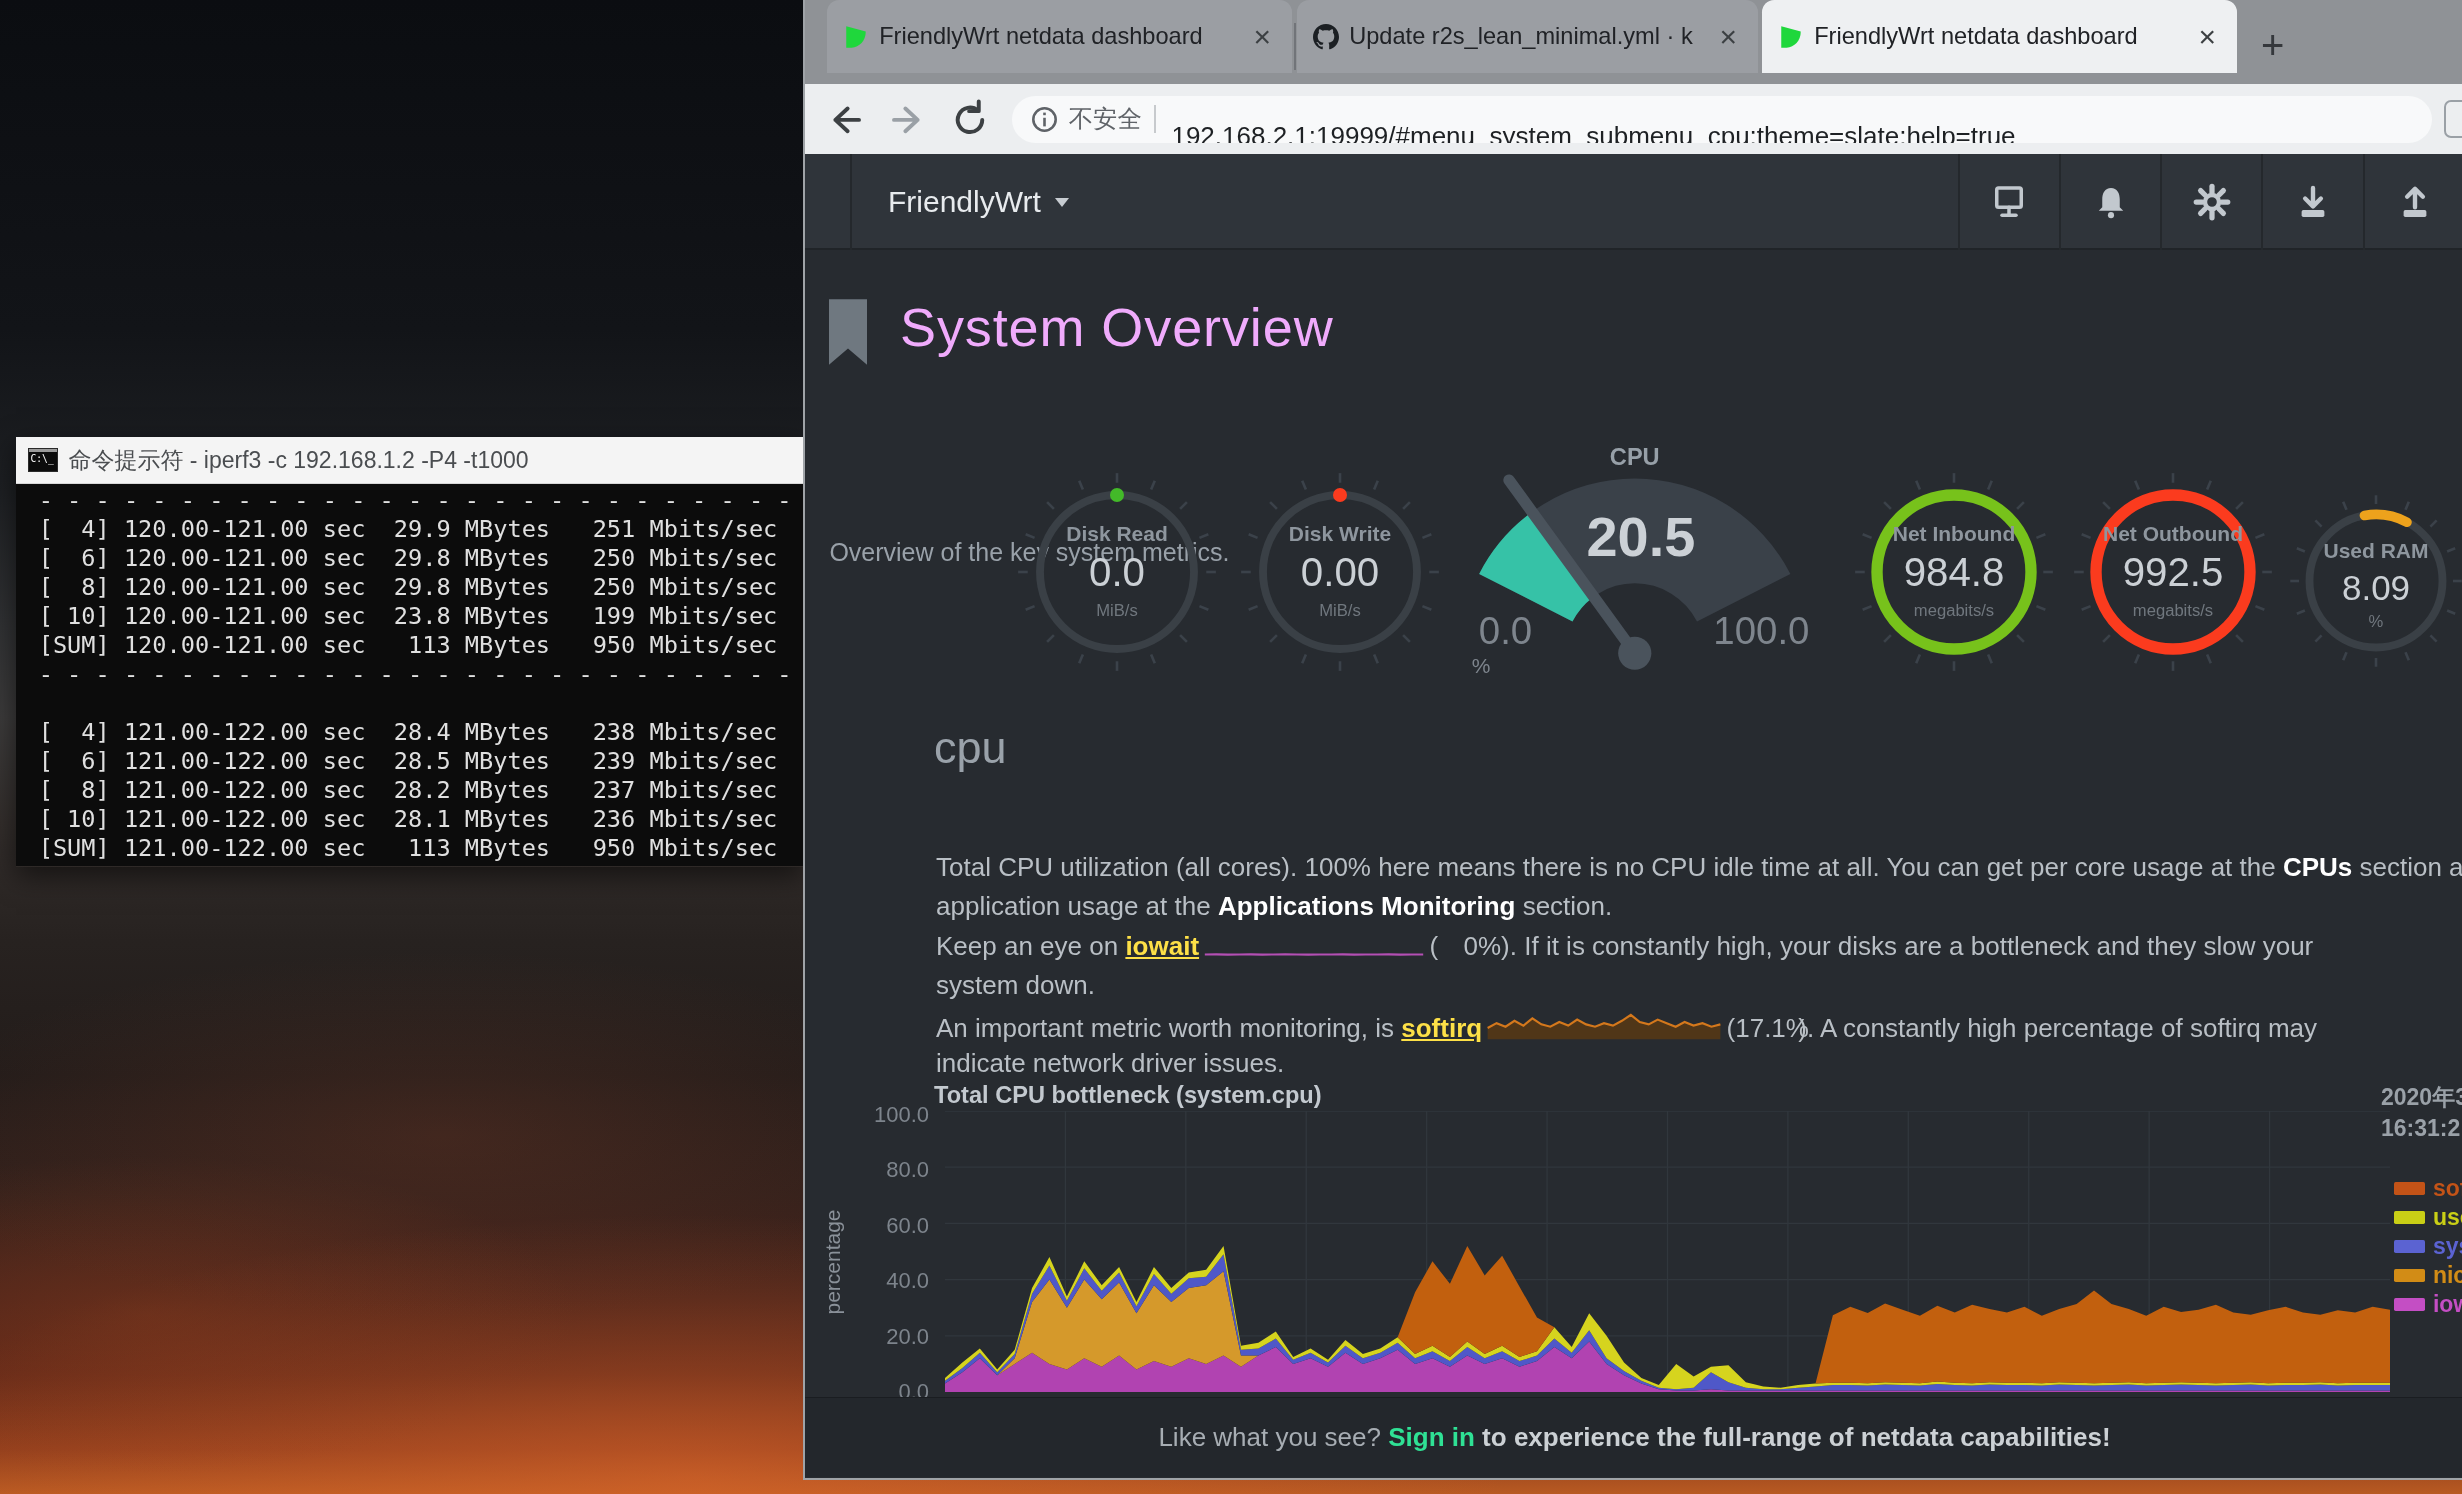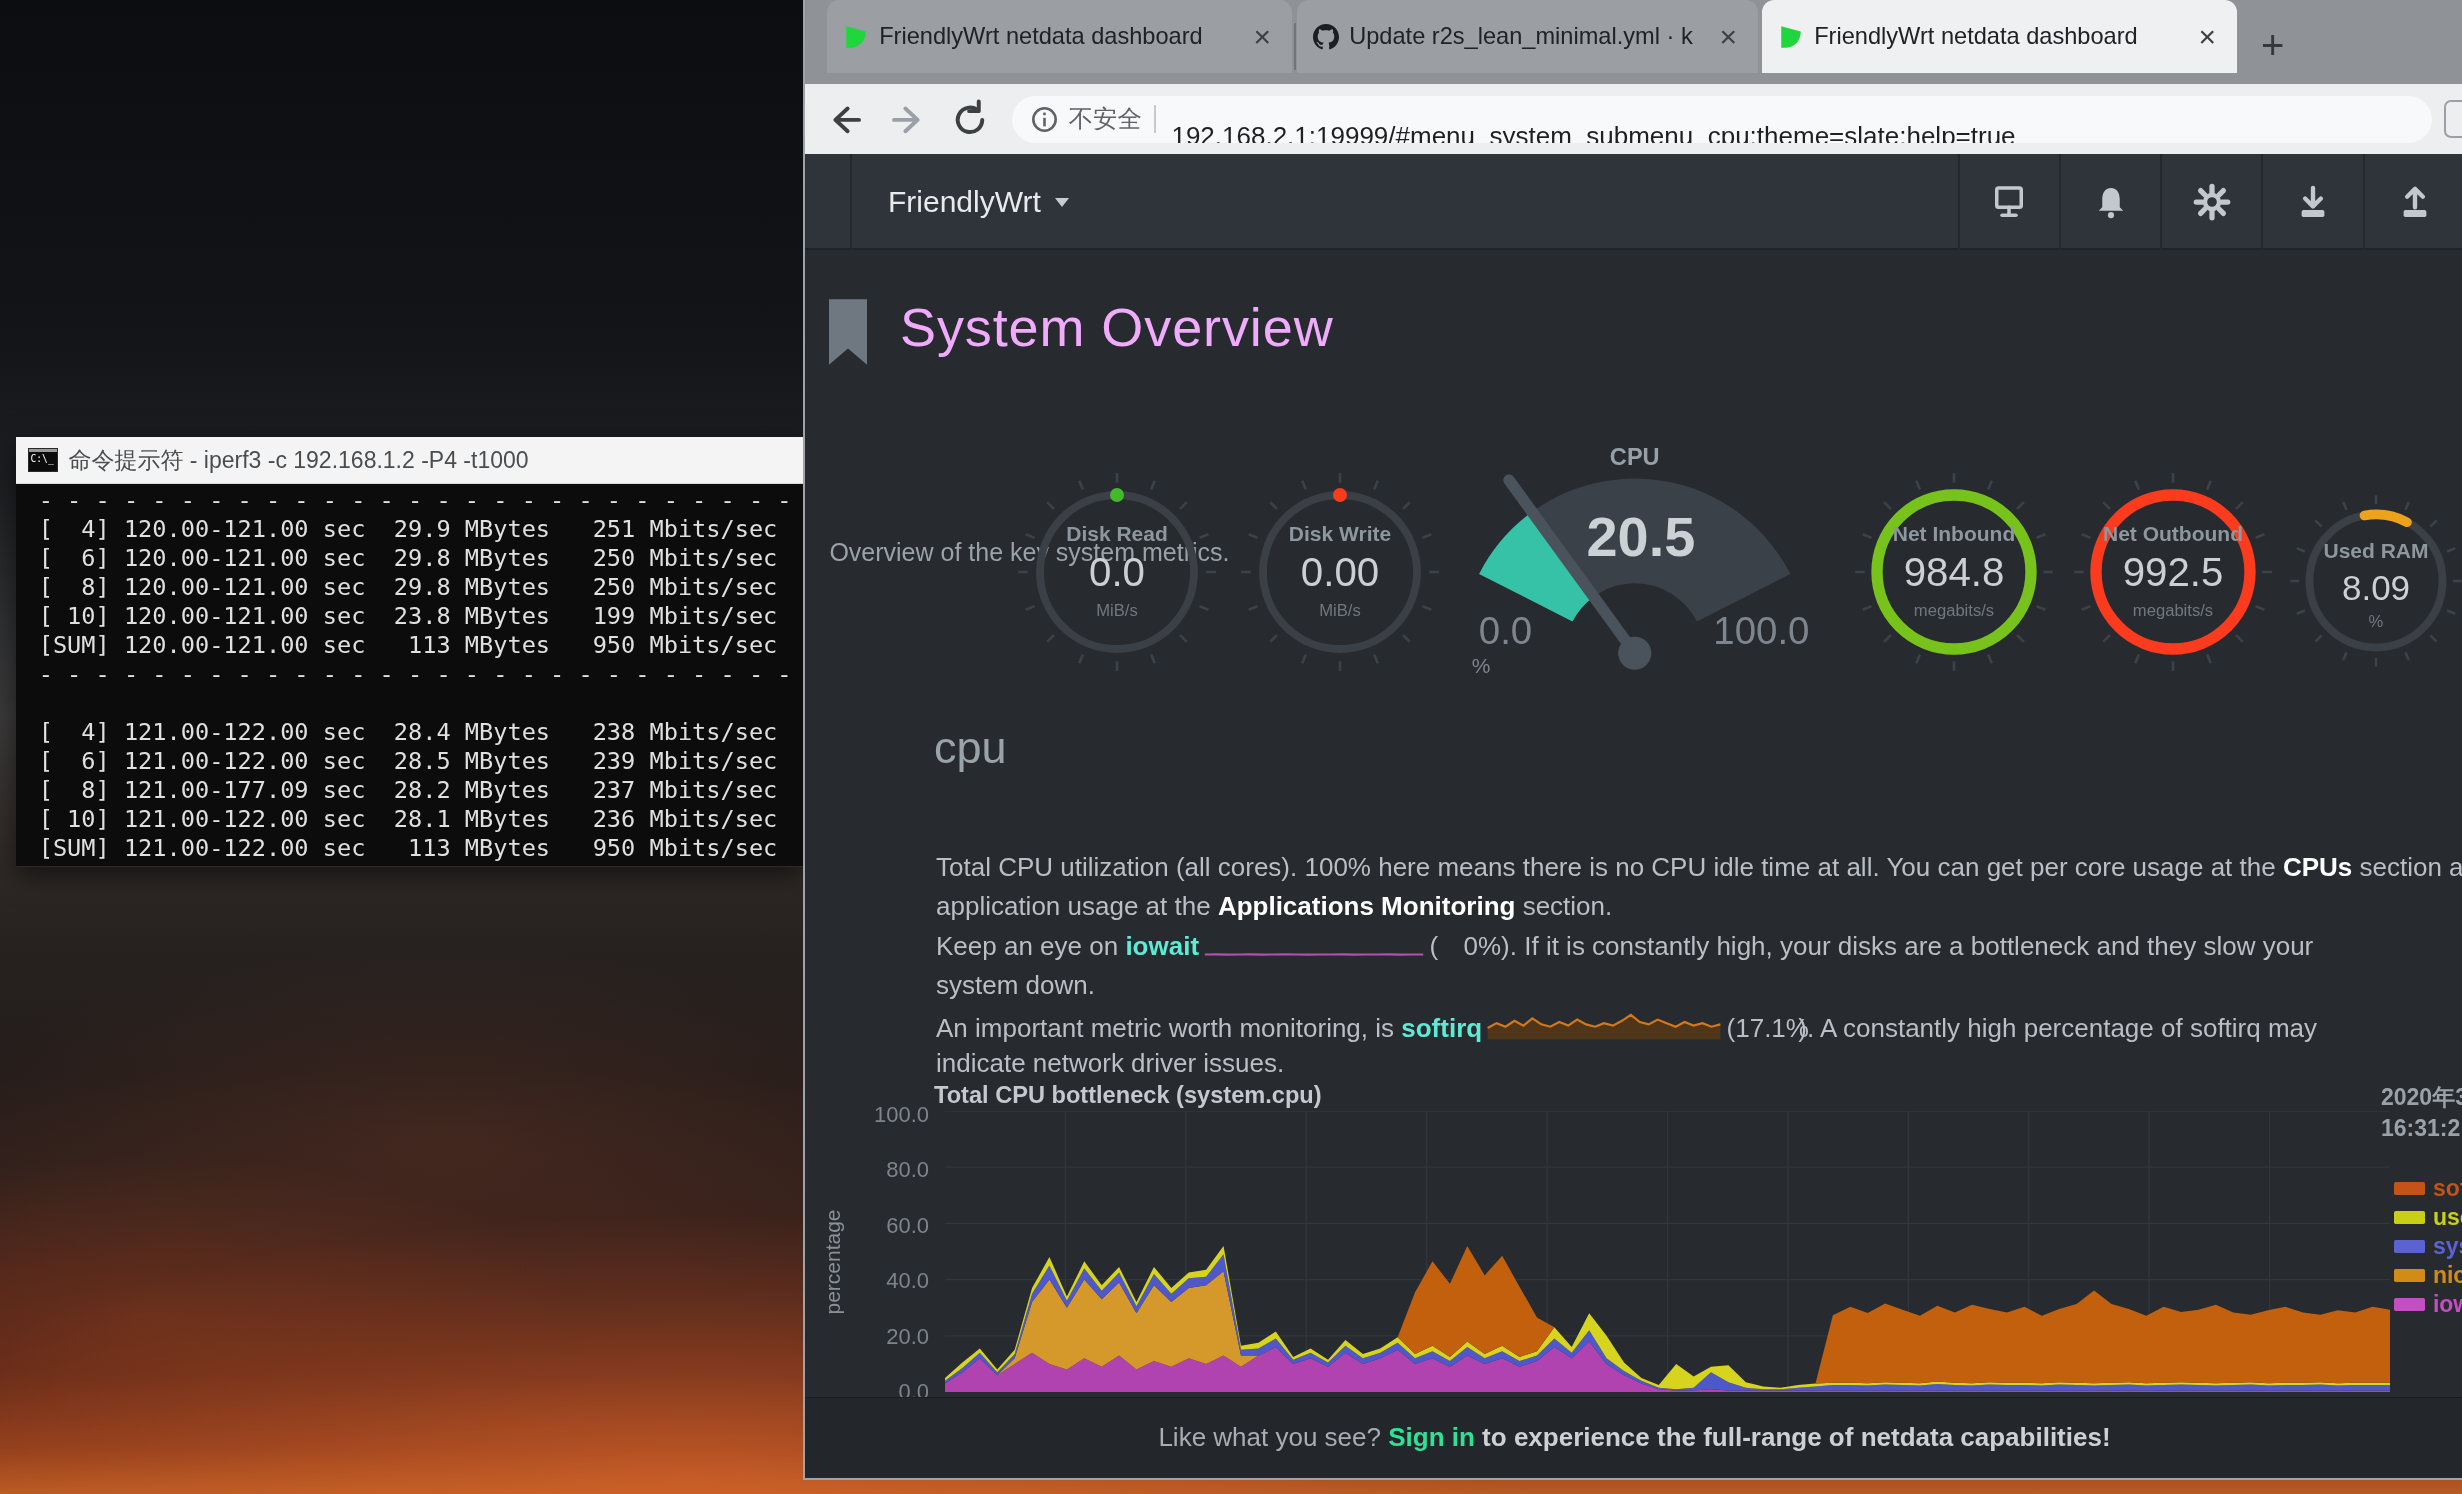--- a/index.html
+++ b/index.html
@@ -69,21 +69,21 @@
   .tick { stroke:#3b424a; stroke-width:3; }
   .ring-n { fill:none; stroke:#3a4046; stroke-width:9; }
 
   .cpu-label { font-size:27px; font-weight:bold; fill:#97a0a8; }
   .cpu-value { font-size:64px; font-weight:bold; fill:#ccd1d6; }
   .cpu-minmax { font-size:44px; fill:#7e858d; }
   .cpu-pct { font-size:24px; fill:#7e858d; }
 
   .para { position:absolute; left:131px; white-space:nowrap; font-size:26px; color:#b9bfc5; line-height:35px; }
   .para b.w { color:#ffffff; }
-  .para b.g { color:#5eead4; }
+  .para b.g { color:#fde047;text-decoration:underline; }
   .pct-box { display:inline-block; width:63px; text-align:right; }
   .spark { vertical-align:-3.5px; margin:0 5.2px; }
 
   .chart-title { position:absolute; left:129px; top:928px; font-size:23.6px; font-weight:bold; color:#c3c9cf; }
   .chart-date { position:absolute; left:1576px; top:928px; width:192px; font-size:23px; font-weight:bold; color:#9aa1a8; line-height:31px; white-space:nowrap; }
   .ylab { position:absolute; width:75px; text-align:right; font-size:22px; color:#7d848c; }
   .ylabel-rot { position:absolute; left:28px; top:1108px; transform:translate(-50%,-50%) rotate(-90deg); font-size:21px; color:#8a9199; }
   .plot { position:absolute; left:140px; top:957px; }
   .grid { stroke:#31373d; stroke-width:1.5; }
   .legend { position:absolute; left:1589px; top:1020px; }
@@ -110,21 +110,21 @@
         <div class="term-line">- - - - - - - - - - - - - - - - - - - - - - - - - - -</div>
         <div class="term-line">[  4] 120.00-121.00 sec  29.9 MBytes   251 Mbits/sec</div>
         <div class="term-line">[  6] 120.00-121.00 sec  29.8 MBytes   250 Mbits/sec</div>
         <div class="term-line">[  8] 120.00-121.00 sec  29.8 MBytes   250 Mbits/sec</div>
         <div class="term-line">[ 10] 120.00-121.00 sec  23.8 MBytes   199 Mbits/sec</div>
         <div class="term-line">[SUM] 120.00-121.00 sec   113 MBytes   950 Mbits/sec</div>
         <div class="term-line">- - - - - - - - - - - - - - - - - - - - - - - - - - -</div>
         <div class="term-line"> </div>
         <div class="term-line">[  4] 121.00-122.00 sec  28.4 MBytes   238 Mbits/sec</div>
         <div class="term-line">[  6] 121.00-122.00 sec  28.5 MBytes   239 Mbits/sec</div>
-        <div class="term-line">[  8] 121.00-177.09 sec  28.2 MBytes   237 Mbits/sec</div>
+        <div class="term-line">[  8] 121.00-122.00 sec  28.2 MBytes   237 Mbits/sec</div>
         <div class="term-line">[ 10] 121.00-122.00 sec  28.1 MBytes   236 Mbits/sec</div>
         <div class="term-line">[SUM] 121.00-122.00 sec   113 MBytes   950 Mbits/sec</div>
       </div>
   </div>
 
   <div class="browser">
 
     <div class="tabstrip">
       <div class="tab inactive" style="left:22px; width:465px;">
         <svg width="26" height="26" viewBox="0 0 24 24">

